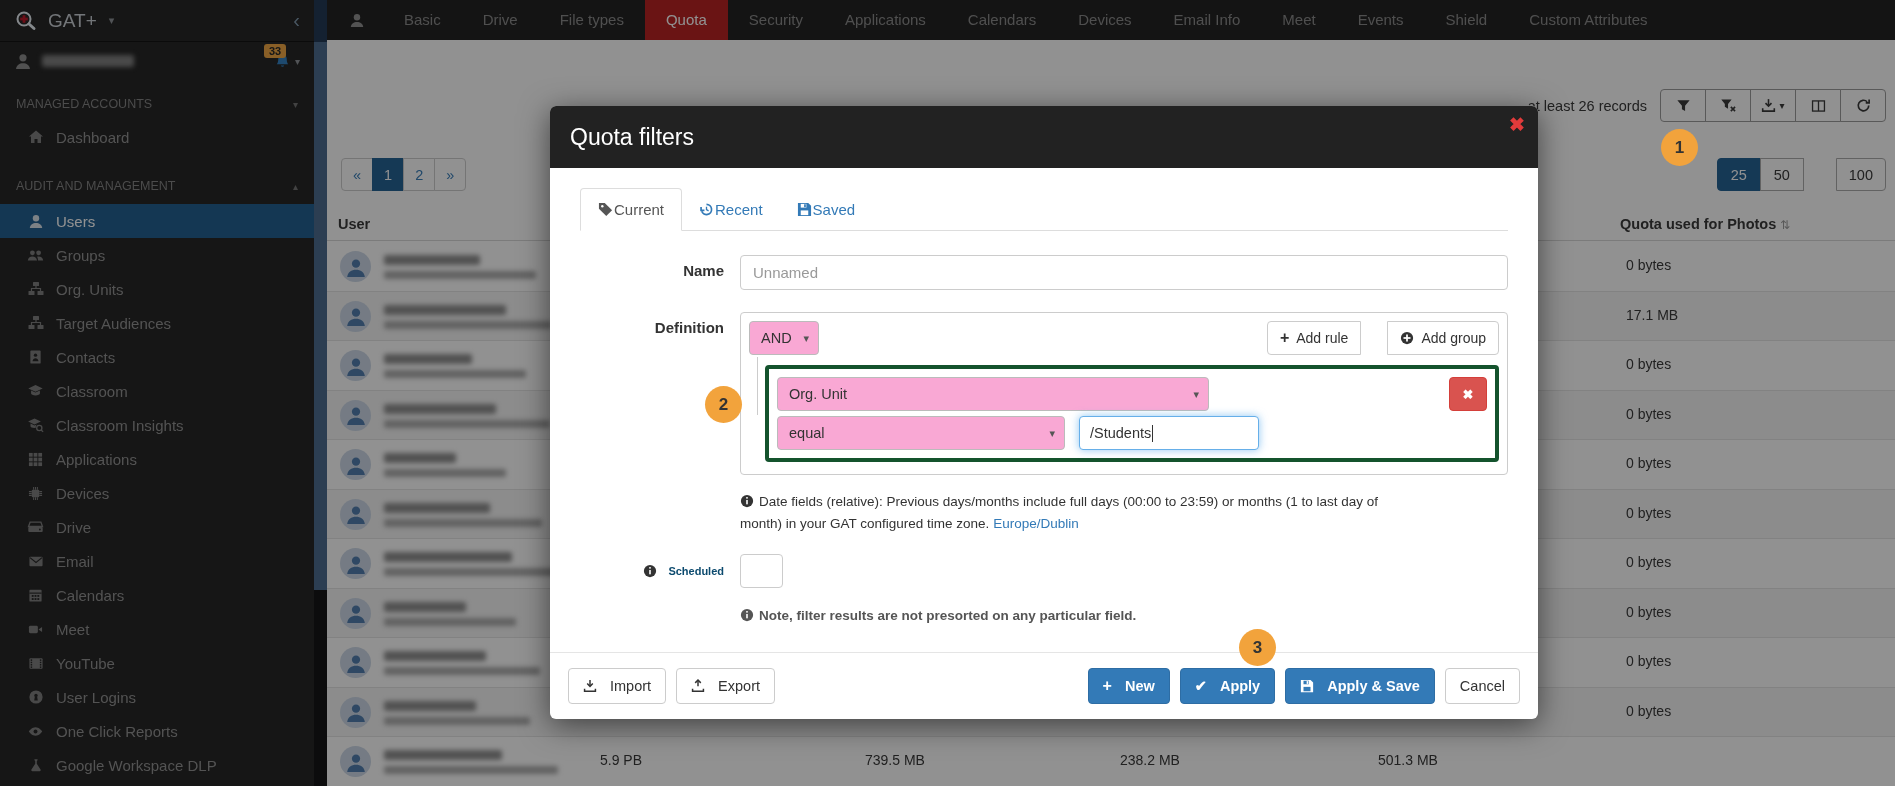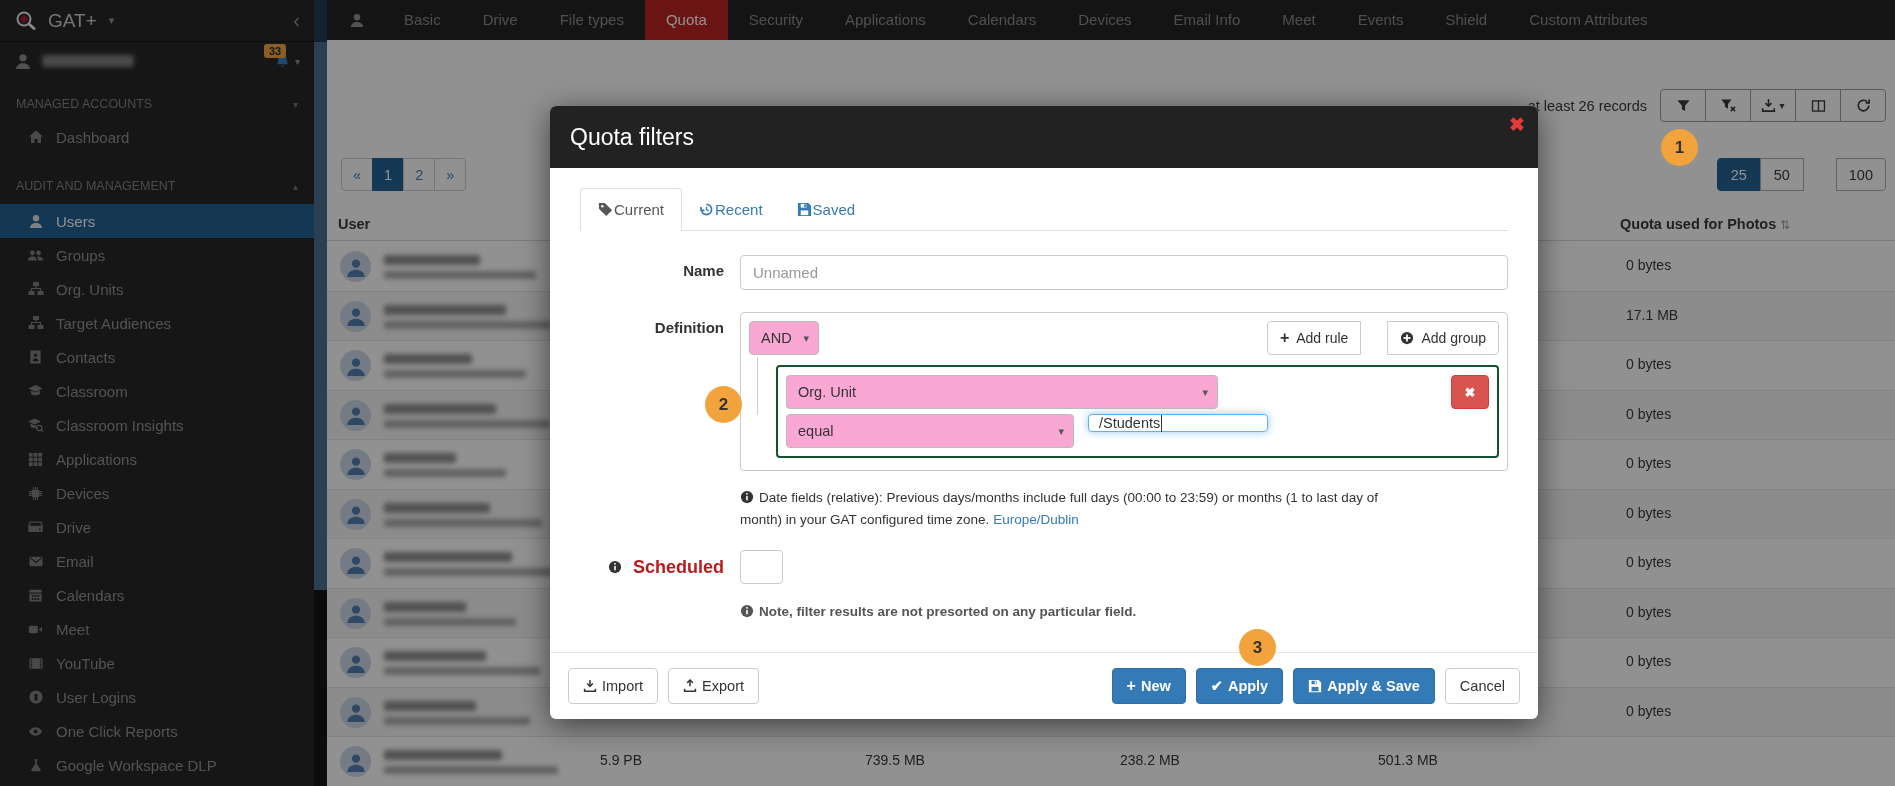--- a/index.html
+++ b/index.html
@@ -100,40 +100,40 @@
   .def-top { display:flex; justify-content:space-between; align-items:flex-start; }
   .uiselect { height:34px; border:1px solid #bbb; border-radius:4px; background:#f9a8d4; display:flex; align-items:center; justify-content:space-between; padding:0 9px 0 11px; font-size:14.5px; color:#333; cursor:pointer; }
   .uiselect .sel-caret { color:#555; font-size:11px; margin-left:8px; }
   .and-select { width:70px; }
   .addbtn-group { display:flex; }
   .addbtn { height:34px; background:#fff; border:1px solid #ccc; margin-left:-1px; padding:0 12px; display:flex; align-items:center; gap:7px; font-size:14px; color:#333; cursor:pointer; }
   .addbtn:first-child { border-radius:4px 0 0 4px; margin-left:0; }
   .addbtn:last-child { border-radius:0 4px 4px 0;margin-left:26px; }
   .plus-glyph { font-weight:bold; font-size:16px; }
   .connector { position:absolute; left:16px; top:44px; width:1px; height:58px; background:#ccc; }
-  .rule-box { border:2px solid #14532d; border-radius:4px; margin:10px 0 0 27px; padding:8px; position:relative; }
+  .rule-box { border:4px solid #14532d; border-radius:4px; margin:10px 0 0 16px; padding:8px; position:relative; }
   .rule-field { width:432px; }
   .rule-row2 { display:flex; gap:14px; margin-top:5px; }
   .rule-op { width:288px; }
-  .rule-value { width:180px; height:18px; border:1px solid #66afe9; border-radius:4px; box-shadow:0 0 8px rgba(82,168,236,0.65); padding:0 10px; font-size:14.5px; color:#333; display:flex; align-items:center; background:#fff; }
+  .rule-value { width:180px; height:34px; border:1px solid #66afe9; border-radius:4px; box-shadow:0 0 8px rgba(82,168,236,0.65); padding:0 10px; font-size:14.5px; color:#333; display:flex; align-items:center; background:#fff; }
   .text-caret { display:inline-block; width:1px; height:17px; background:#333; margin-left:1px; }
   .rule-delete { position:absolute; top:8px; right:8px; width:38px; height:34px; background:#d9534f; border:1px solid #d43f3a; border-radius:4px; color:#fff; font-size:13px; font-weight:bold; display:flex; align-items:center; justify-content:center; cursor:pointer; }
 
   .info-block { margin-top:16px; font-size:13.5px; color:#333; line-height:1.6; max-width:662px; }
   .info-ico { display:inline-block; vertical-align:-2px; margin-right:5px; }
   .tz-link { color:#337ab7; text-decoration:none; cursor:pointer; }
 
   .row-sched { margin-top:20px; }
-  .sched-label { display:flex; align-items:center; justify-content:flex-end; gap:6px; width:160px; padding-right:16px; font-weight:bold; font-size:18px; color:#b91c1c; flex:none; }
+  .sched-label { display:flex; align-items:center; justify-content:flex-end; gap:6px; width:160px; padding-right:16px; font-weight:bold; font-size:11px; color:#0c4a6e; flex:none; }
   .sched-box { width:43px; height:34px; border:1px solid #ccc; border-radius:4px; background:#fff; cursor:pointer; }
 
   .note-block { margin-top:20px; margin-left:160px; font-size:13.5px; font-weight:bold; color:#555; }
 
   .modal-footer { position:absolute; left:0; right:0; bottom:0; height:67px; border-top:1px solid #e5e5e5; display:flex; align-items:center; padding:0 18px; }
-  .btn { height:36px; border-radius:4px; padding:0 14px; font-size:14.5px; display:flex; align-items:center; gap:5px; cursor:pointer; font-family:"Liberation Sans",sans-serif; }
+  .btn { height:36px; border-radius:4px; padding:0 14px; font-size:14.5px; display:flex; align-items:center; gap:13px; cursor:pointer; font-family:"Liberation Sans",sans-serif; }
   .btn-default { background:#fff; border:1px solid #ccc; color:#333; }
   .btn-primary { background:#337ab7; border:1px solid #2e6da4; color:#fff; font-weight:bold; }
   .footer-left { display:flex; gap:10px; }
   .footer-right { margin-left:auto; display:flex; gap:10px; }
 
   
   .ann-badge { position:absolute; width:37px; height:37px; border-radius:50%; background:#f2a33c; color:#333; font-size:17px; font-weight:bold; display:flex; align-items:center; justify-content:center; z-index:20; }
   .ann-1 { left:1661px; top:129px; }
   .ann-2 { left:705px; top:386px; }
   .ann-3 { left:1239px; top:629px; }

